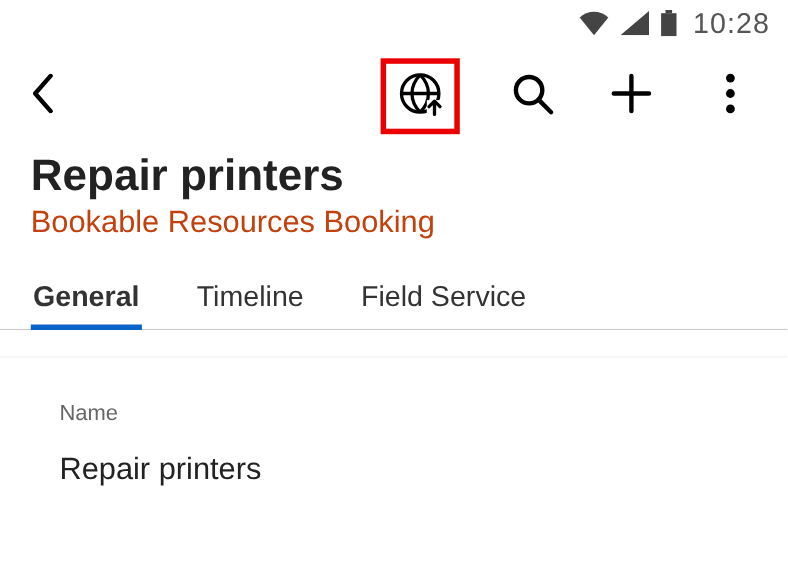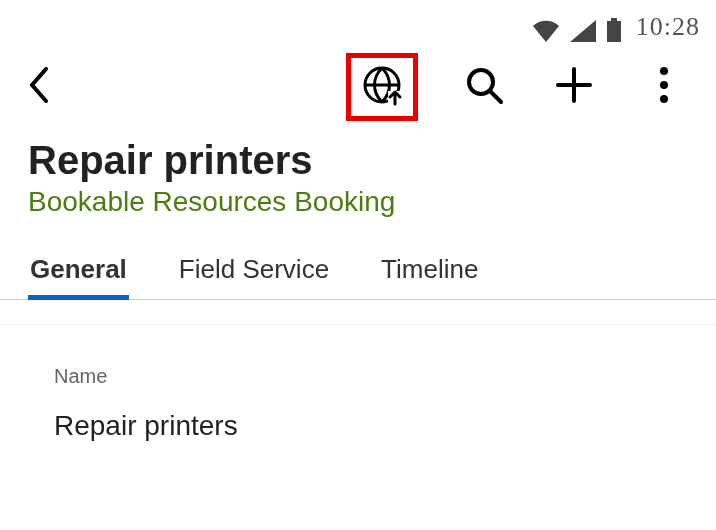--- a/index.html
+++ b/index.html
@@ -1,31 +1,31 @@
 <!DOCTYPE html>
 <html><head>
 <meta charset="utf-8">
 <style>
   * { margin: 0; padding: 0; box-sizing: border-box; }
   html, body { width: 716px; height: 530px; font-family: "Segoe UI", Arial, sans-serif; background: #fff; color: #222; overflow: hidden; }
 
-  .status-bar { height: 42px; display: flex; align-items: flex-end; justify-content: flex-end; padding: 0 16px; gap: 10px; font-family: Liberation Serif, serif; }
+  .status-bar { height: 42px; display: flex; align-items: center; justify-content: flex-end; padding: 16px 16px; gap: 10px; }
   .status-bar .time { font-size: 26px; color: #555; letter-spacing: 1px; margin-left: 4px; }
   .status-bar svg { display: block; }
 
   .app-bar { height: 90px; display: flex; align-items: center; padding: 0 28px 0 28px; }
   .app-bar .back { width: 40px; display:flex; align-items:center; justify-content:flex-start; }
   .app-bar .spacer { flex: 1; }
   .app-bar .actions { display:flex; align-items:center; gap: 42px; }
   .icon-btn { width: 48px; height: 48px; display:flex; align-items:center; justify-content:center; }
   .highlight-box { border: 5px solid #eb0000; padding: 6px 10px; display:flex; align-items:center; justify-content:center; }
 
   .titles { padding: 6px 28px 18px 28px; }
   .page-title { font-size: 40px; font-weight: 600; color: #222; line-height: 1.1; }
-  .page-subtitle { font-size: 28px; font-weight: 400; color: #4d7c0f; margin-top: 4px; }
+  .page-subtitle { font-size: 28px; font-weight: 400; color: #c2410c; margin-top: 4px; }
 
   .tabs { display:flex; align-items:flex-end; border-bottom: 1px solid #ccc; padding: 0 28px; gap: 48px; height: 64px; }
   .tab { font-size: 26px; color: #333; padding: 0 2px 14px 2px; position: relative; text-align: right; }
   .tab.active { font-weight: 600; }
   .tab.active::after { content:""; position:absolute; left:0; right:0; bottom:-1px; height:5px; background:#0a63c9; }
 
   .form-area { padding: 40px 28px 0 54px; border-top: 1px solid #eee; margin-top: 24px; }
   .field-label { font-size: 20px; color:#666; margin-bottom: 22px; }
   .field-value { font-size: 28px; color:#222; }
 </style>
@@ -101,20 +101,20 @@
   </div>
 </div>
 
 <div class="titles">
   <div class="page-title">Repair printers</div>
   <div class="page-subtitle">Bookable Resources Booking</div>
 </div>
 
 <div class="tabs">
   <div class="tab active">General</div>
+  <div class="tab">Timeline</div>
   <div class="tab">Field Service</div>
-  <div class="tab">Timeline</div>
 </div>
 
 <div class="form-area">
   <div class="field-label">Name</div>
   <div class="field-value">Repair printers</div>
 </div>
 
 </body></html>

